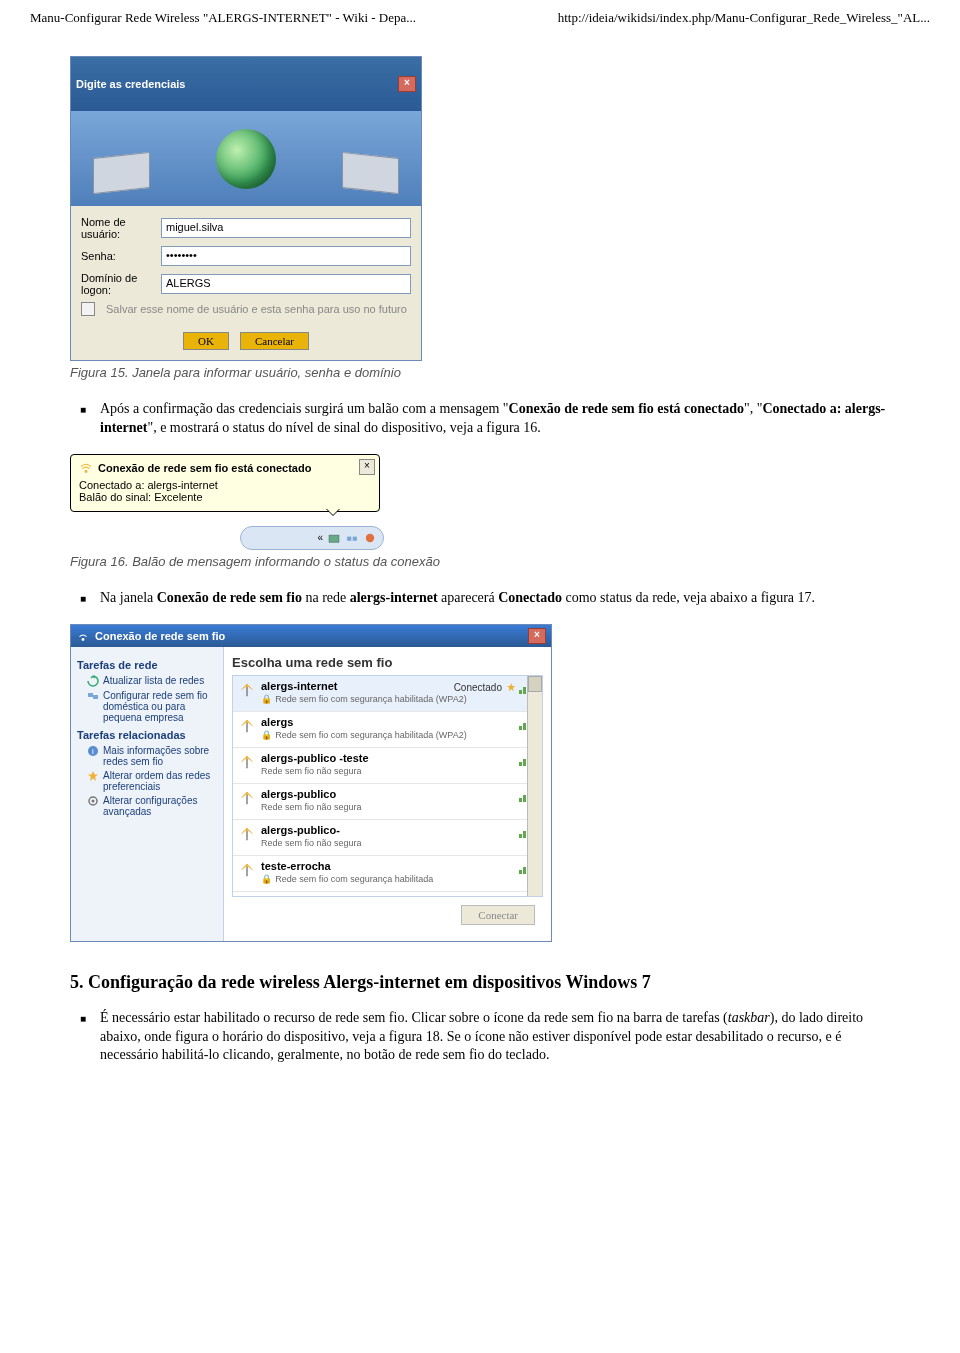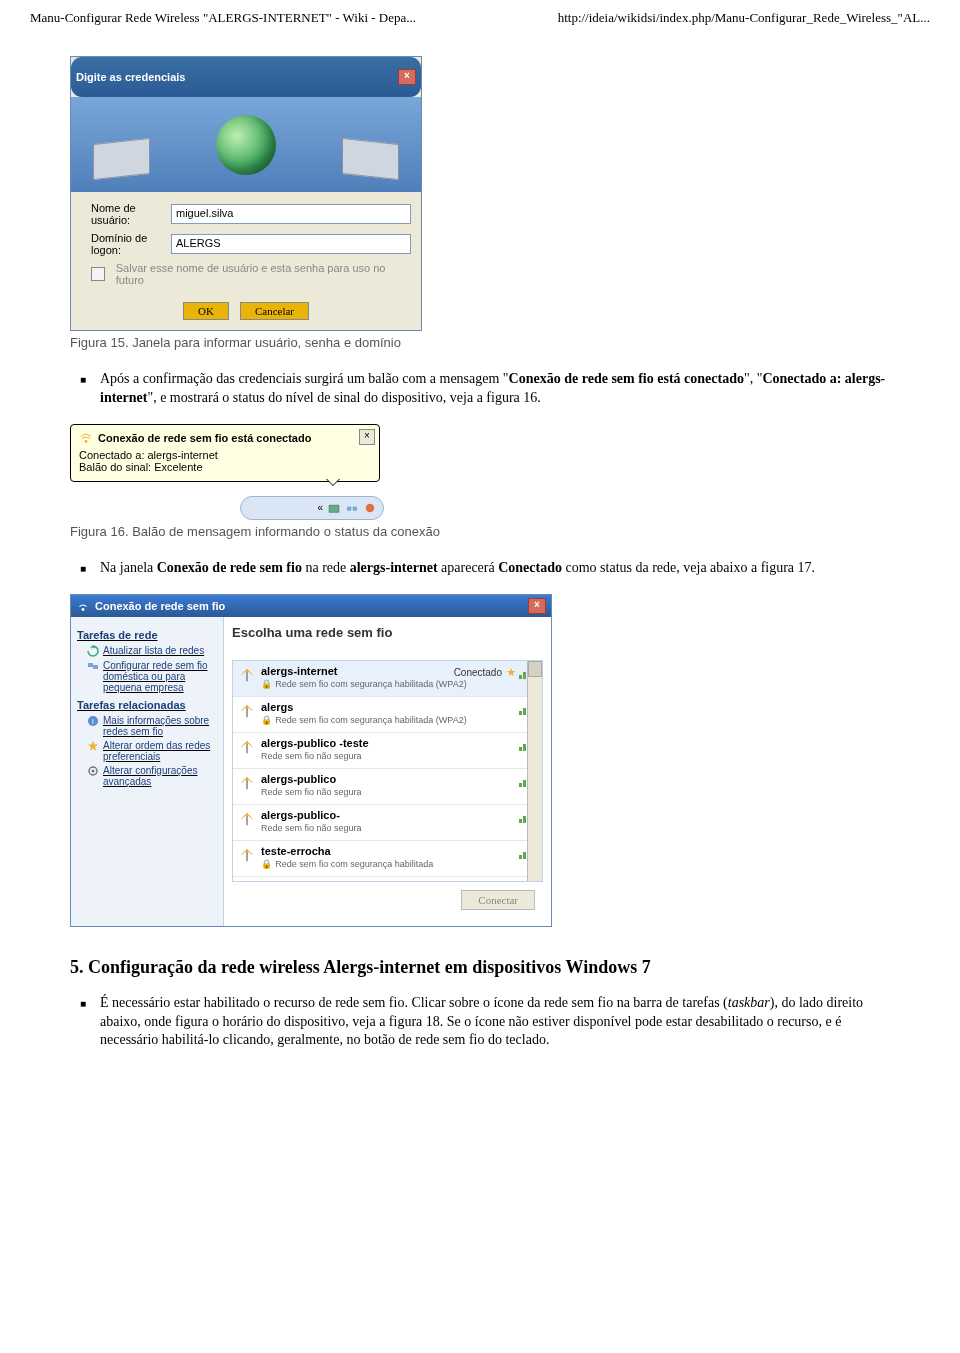--- a/index.html
+++ b/index.html
@@ -21,20 +21,21 @@
     display: flex;
     justify-content: space-between;
     font-size: 13px;
     margin-bottom: 30px;
   }
   .fig {
     margin: 10px 0 4px 40px;
   }
   .fig-caption {
     font-family: Arial, Helvetica, sans-serif;
+    font-style: italic;
     font-size: 13px;
     color: #555;
     margin: 4px 0 20px 40px;
   }
   .bullet {
     margin: 16px 40px 16px 70px;
     position: relative;
     line-height: 1.35;
   }
   .bullet::before {
@@ -62,26 +63,25 @@
   .dlg15 {
     width: 350px;
     border: 1px solid #6b8ab7;
     background: #ece9d8;
     font-family: Tahoma, Arial, sans-serif;
     font-size: 11px;
   }
   .dlg15 .titlebar {
     background: linear-gradient(to bottom, #3b6ea5, #2b5a94);
     color: #fff;
-    padding: 12px 5px;
+    padding: 19px 5px;
     display: flex;
     justify-content: space-between;
     align-items: center;
     font-weight: bold;
-    border-radius: 11px;
   }
   .dlg15 .titlebar .xbtn {
     width: 16px; height: 14px; background:#d56a5f; border:1px solid #9a3c34; color:#fff; font-size:10px; line-height:12px; text-align:center;
   }
   .dlg15 .banner {
     height: 95px;
     background: linear-gradient(to bottom, #7aa7d9 0%, #4f7fba 100%);
     display:flex; align-items:center; justify-content:center;
     position:relative;
   }
@@ -91,21 +91,21 @@
     box-shadow: inset -6px -6px 12px rgba(0,0,0,.3);
     position:relative;
   }
   .banner-laptop {
     position:absolute; width:55px; height:34px;
     background:#cfd6df; border:1px solid #8893a3;
   }
   .banner-laptop.l { left:22px; bottom:15px; transform: skewY(-6deg);}
   .banner-laptop.r { right:22px; bottom:15px; transform: skewY(6deg);}
   .dlg15 .form {
-    padding: 10px 10px 6px 20px;
+    padding: 10px 10px 6px 10px;
   }
   .dlg15 .row { display:flex; align-items:center; margin-bottom:6px;}
   .dlg15 .lbl { width:80px; }
   .dlg15 .inp {
     flex:1; background:#fff; border:1px solid #7f9db9;
     padding:2px 4px; height:14px; font-size:11px;
   }
   .dlg15 .chk { margin: 4px 0 10px 0; color:#888; display:flex; align-items:center; gap:11px;}
   .dlg15 .chk .box{ width:12px;height:12px;border:1px solid #888; background:#f3f3f3;}
   .dlg15 .btns { text-align:center; padding-bottom:10px;}
@@ -162,29 +162,28 @@
     color:#fff; padding:3px 5px; display:flex; justify-content:space-between; font-weight:bold;
   }
   .dlg17 .tb .icn{display:flex;align-items:center;gap:5px;}
   .dlg17 .tb .xbtn{
     width:16px;height:14px;background:#d56a5f;border:1px solid #9a3c34;color:#fff;font-size:10px;text-align:center;line-height:12px;
   }
   .dlg17 .body { display:flex; }
   .dlg17 .side {
     width:140px; background:#eef3fa; border-right:1px solid #c2d2e6;
     padding:6px;
-    text-decoration:underline;
   }
   .side .grp-h { color:#1a3e7a; font-weight:bold; margin:6px 0 4px 0; font-size:11px;}
   .side .itm { color:#1a3e7a; font-size:10px; margin:3px 0 3px 10px; display:flex; gap:4px; align-items:flex-start;}
   .side .itm .ic{width:12px;height:12px;flex-shrink:0;}
   .dlg17 .main {
     flex:1; padding:8px;
   }
-  .main .mh { font-weight:bold; font-size:13px; margin-bottom:20px; color:#333;}
+  .main .mh { font-weight:bold; font-size:13px; margin-bottom:5px; color:#333;}
   .main .minstr { font-size:10px; color:#333; margin-bottom:8px; line-height:1.2;}
   .netlist { border:1px solid #c2d2e6; height:220px; overflow:hidden; position:relative;}
   .netrow {
     border-bottom:1px solid #e6e6e6; padding:4px 6px 3px 28px;
     position:relative; min-height:28px;
   }
   .netrow.sel { background:#e8f0fb;}
   .netrow .ant {
     position:absolute; left:5px; top:4px; width:18px;height:18px;
   }
@@ -235,20 +234,24 @@
       </div>
       <div class="banner">
         <div class="banner-laptop l"></div>
         <div class="banner-globe"></div>
         <div class="banner-laptop r"></div>
       </div>
       <div class="form">
         <div class="row">
           <span class="lbl">Nome de usuário:</span>
           <span class="inp">miguel.silva</span>
+        </div>
+        <div class="row">
+          <span class="lbl">Senha:</span>
+          <span class="inp">••••••••</span>
         </div>
         <div class="row">
           <span class="lbl">Domínio de logon:</span>
           <span class="inp">ALERGS</span>
         </div>
         <div class="chk">
           <span class="box"></span>
           <span>Salvar esse nome de usuário e esta senha para uso no futuro</span>
         </div>
       </div>

